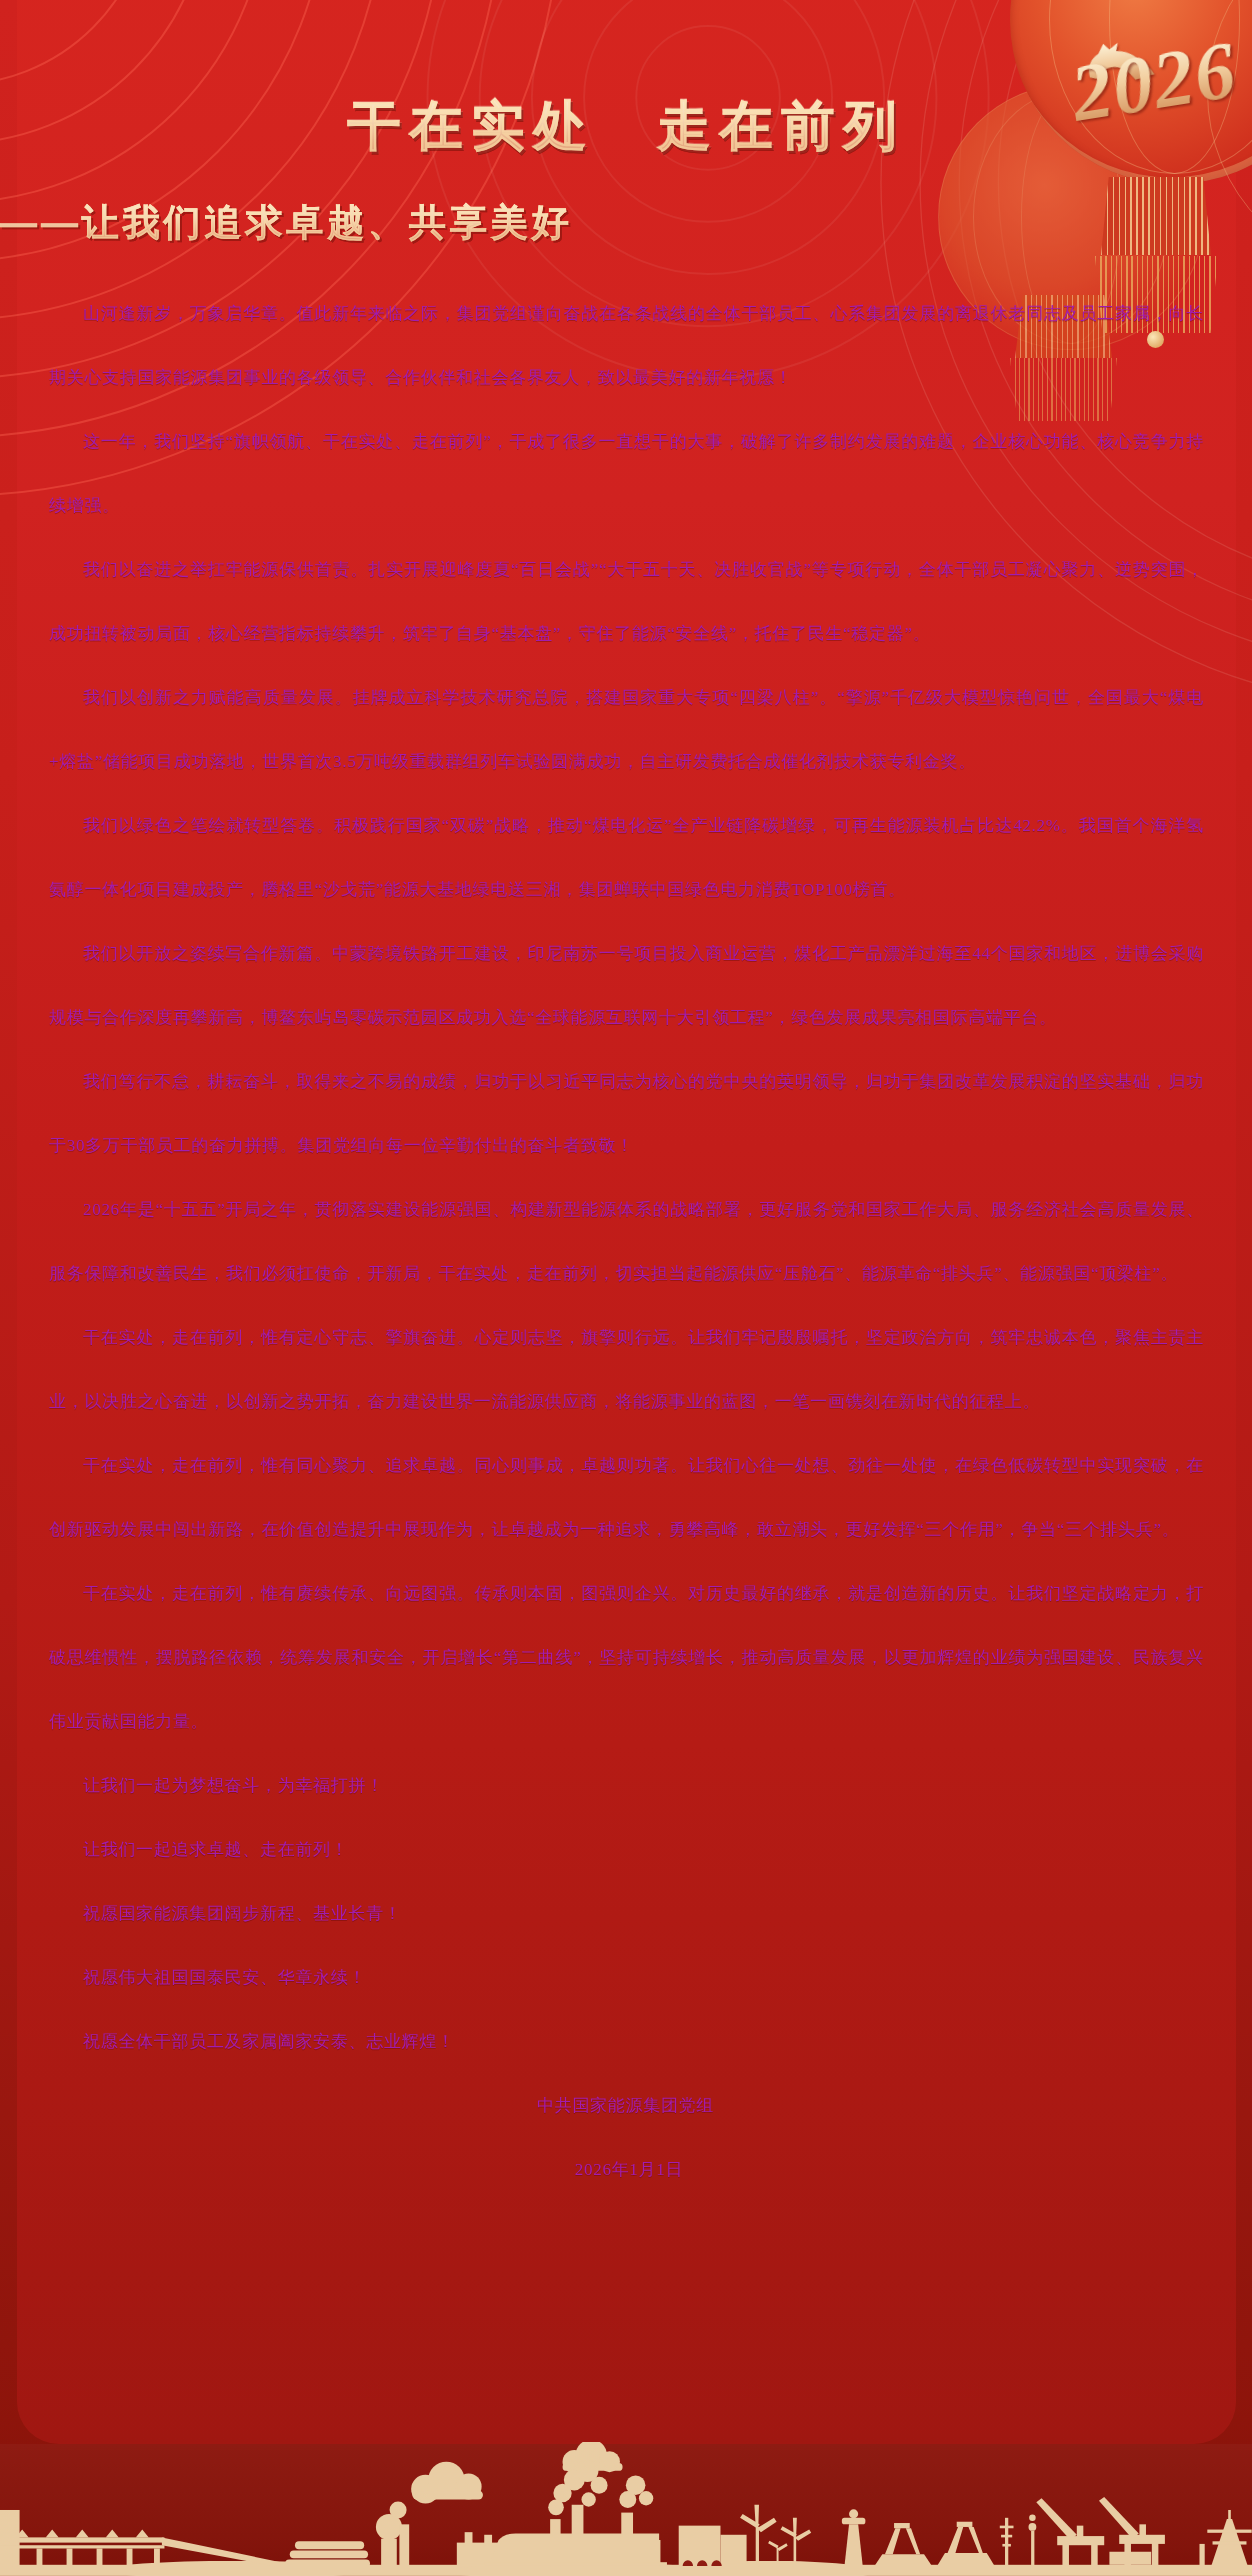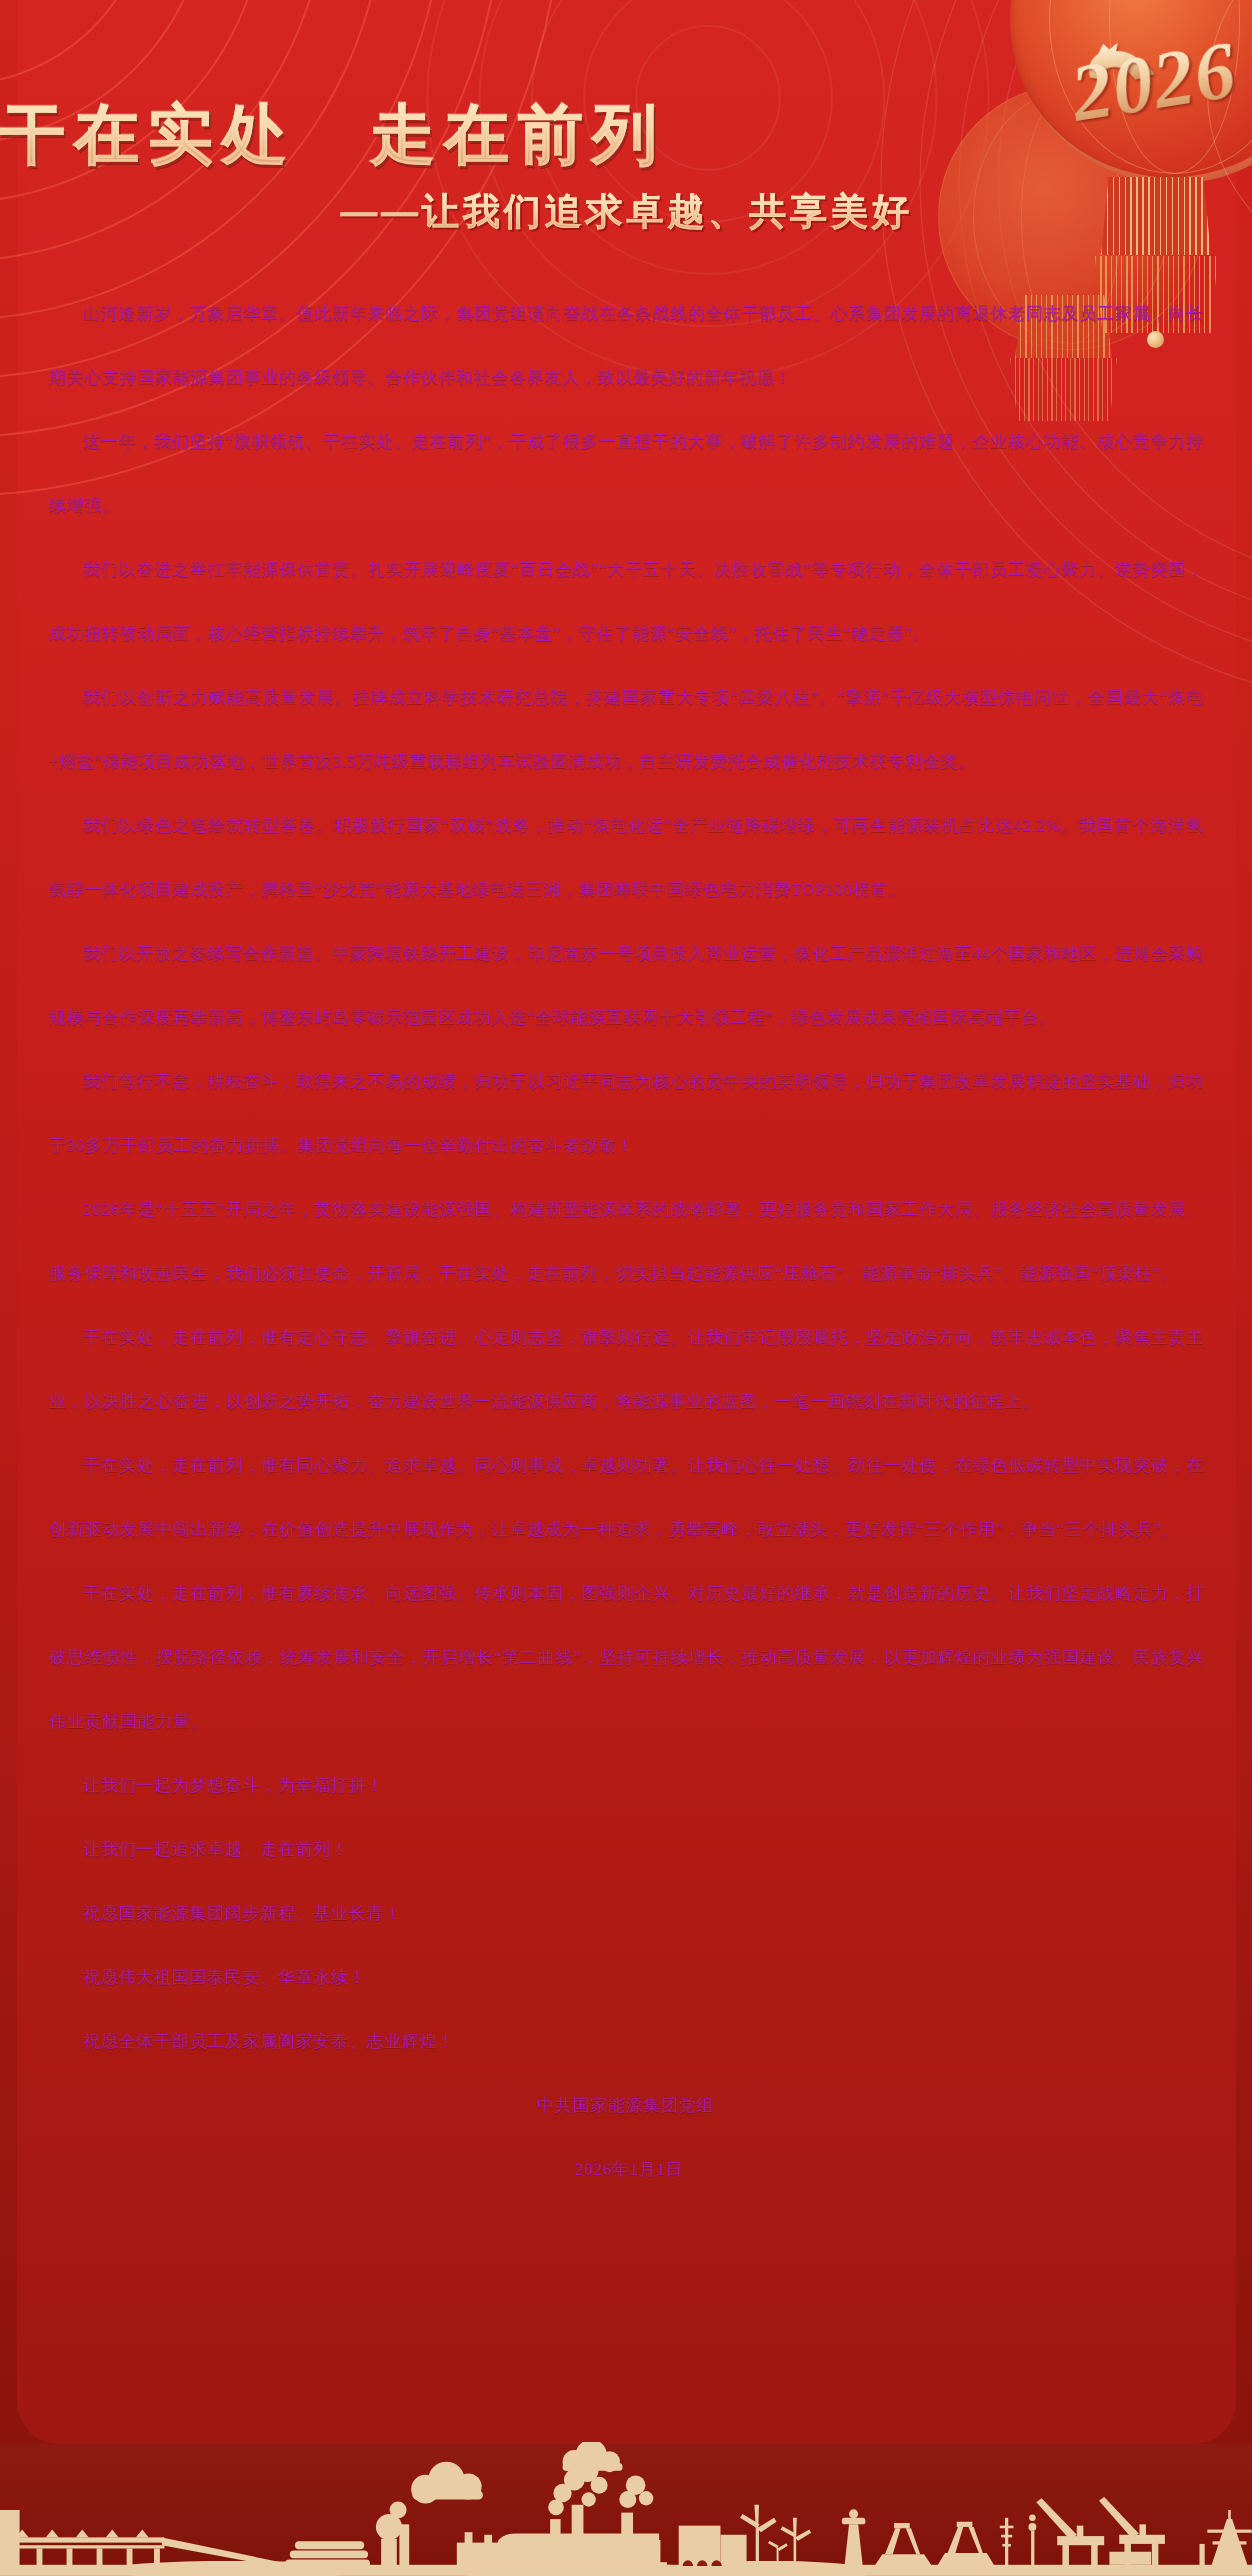--- a/index.html
+++ b/index.html
@@ -52,26 +52,26 @@
        font-size:80px;letter-spacing:1.3px;color:#f3d6a4;white-space:nowrap;
        filter:drop-shadow(2px 2.6px 1.3px rgba(110,18,8,.55));}
   @supports (-webkit-background-clip:text){
     .year-script{background:linear-gradient(180deg,#fdf3d9 8%,#f2cfa0 45%,#d99c67 80%,#c9854f 100%);
        -webkit-background-clip:text;background-clip:text;color:transparent;}
   }
   .horse-head{position:absolute;left:1084px;top:39px;width:68px;height:46px;transform:rotate(-9deg);
        filter:drop-shadow(1.3px 2px 1.3px rgba(110,18,8,.5));}
 
   
-  .title{position:absolute;top:91px;left:0;width:100%;text-align:left;
+  .title{position:absolute;top:91px;left:0;width:100%;text-align:center;
        font-family:Liberation Sans, sans-serif;font-weight:900;
-       font-size:65px;letter-spacing:9px;color:#f2cfa2;white-space:nowrap;
+       font-size:53px;letter-spacing:9px;color:#f2cfa2;white-space:nowrap;
        -webkit-text-stroke:0.7px rgba(252,222,168,.55);
        filter:drop-shadow(2.6px 3.9px 0.7px rgba(110,14,6,.55)) drop-shadow(0 -0.7px 0 rgba(255,246,226,.28));}
-  .subtitle{position:absolute;top:187px;left:0;width:100%;text-align:center;
+  .subtitle{position:absolute;top:198px;left:0;width:100%;text-align:left;
        font-family:"Liberation Sans","DejaVu Sans",sans-serif;font-weight:900;
        font-size:37px;letter-spacing:3.9px;color:#f2cfa2;white-space:nowrap;
        -webkit-text-stroke:0.3px rgba(252,222,168,.5);
        filter:drop-shadow(2px 2.6px 0.7px rgba(110,14,6,.5));}
   @supports (-webkit-background-clip:text){
     .title,.subtitle{background:linear-gradient(180deg,#fcecce 6%,#f6d9b6 38%,#e8ad85 72%,#dd9a74 100%);
        -webkit-background-clip:text;background-clip:text;color:transparent;}
   }
 
   

